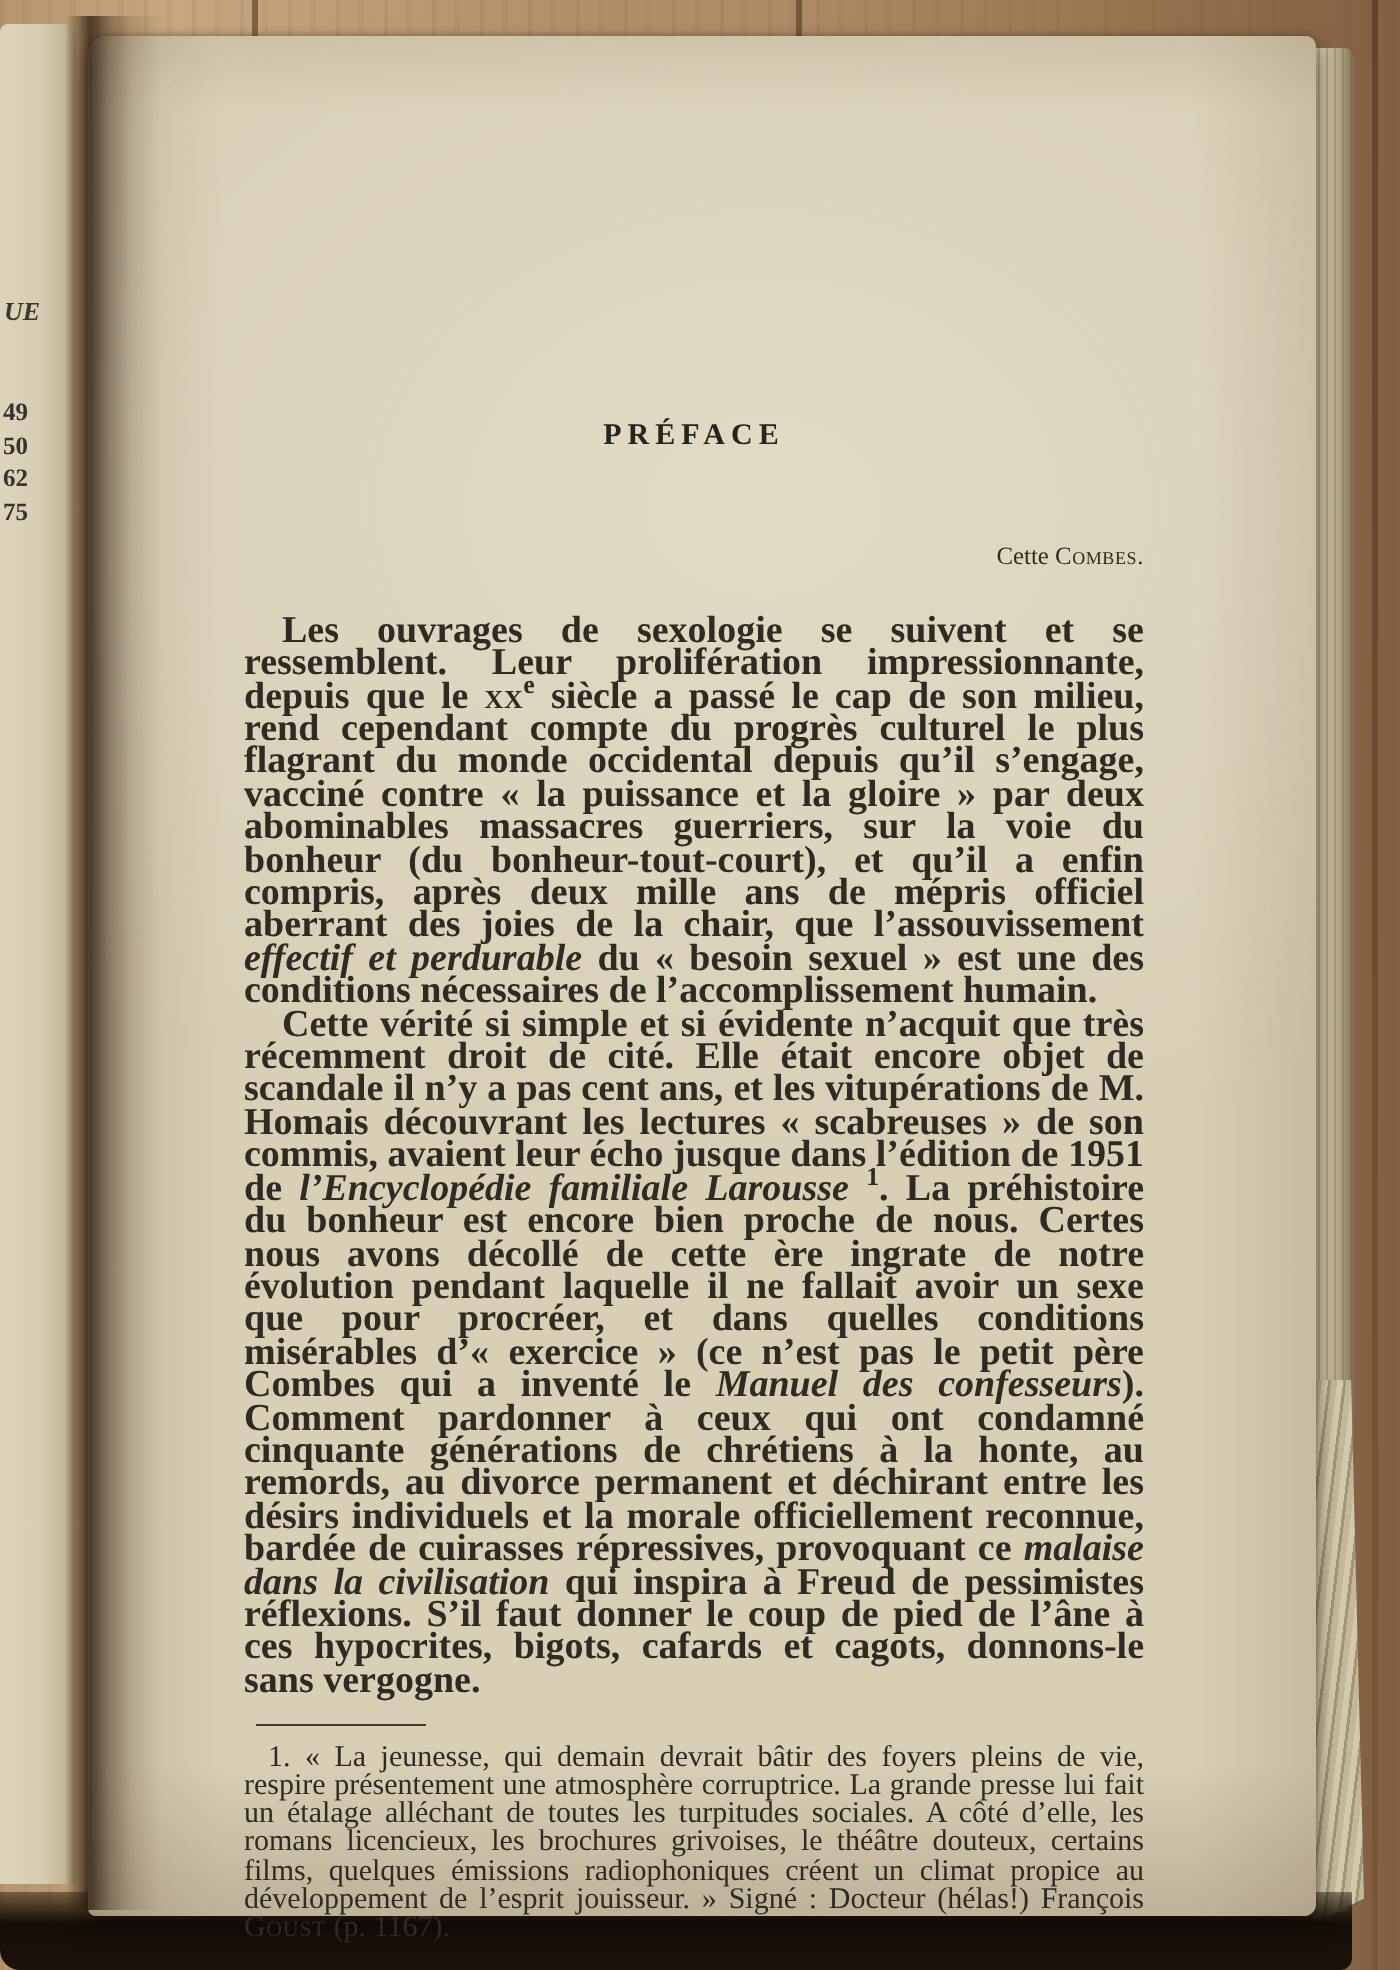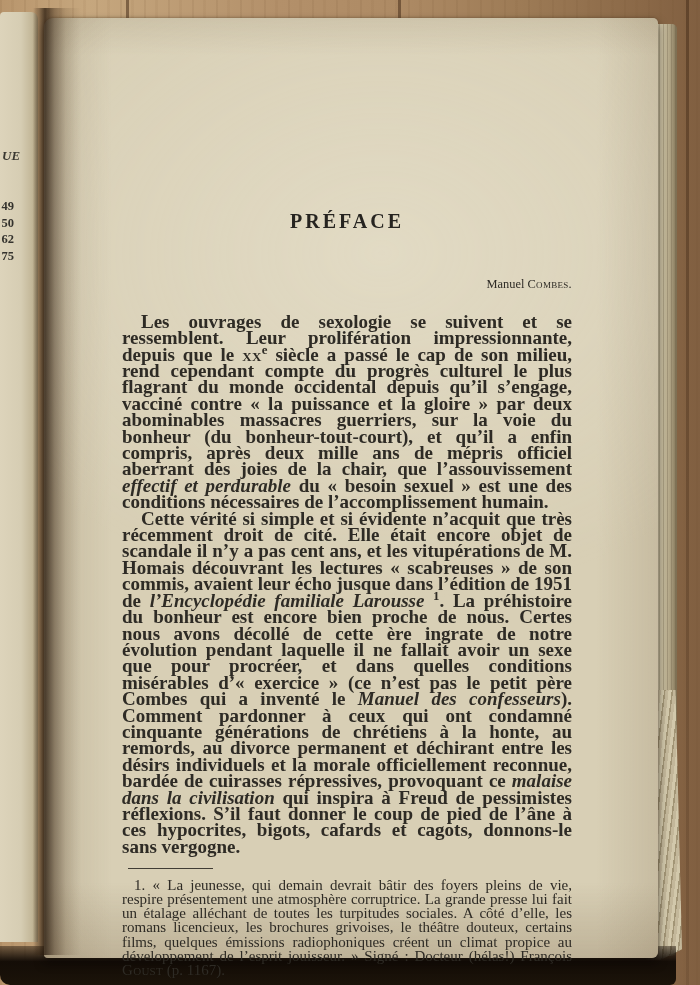--- a/index.html
+++ b/index.html
@@ -64,21 +64,21 @@
   }
   .page::before{
     content:'';position:absolute;inset:0;border-radius:inherit;pointer-events:none;
     background:
       radial-gradient(120% 60% at 55% 25%, rgba(255,252,240,.26), rgba(0,0,0,0) 62%),
       linear-gradient(90deg, rgba(105,82,52,.30) 0%, rgba(105,82,52,.10) 5%, rgba(0,0,0,0) 11%, rgba(0,0,0,0) 90%, rgba(110,88,58,.16) 100%),
       linear-gradient(180deg, rgba(110,88,58,.13) 0%, rgba(0,0,0,0) 4%, rgba(0,0,0,0) 92%, rgba(100,78,50,.22) 100%);
   }
 
   .page-content{position:absolute;left:78px;top:0;width:450px;color:#2e2b25;}
-  .title{margin:192px 0 0;text-align:center;font-size:20px;font-weight:bold;
+  .title{margin:192px 0 0;text-align:center;font-size:15px;font-weight:bold;
     letter-spacing:3px;color:#262420;}
   .epigraph{margin:44px 0 0 198px;width:252px;font-size:12px;line-height:14.8px;}
   .epigraph-quote{margin:0;text-indent:12px;}
   .attribution{margin:6px 0 0;text-align:right;font-size:12.4px;}
   .body{margin-top:22px;font-size:19px;line-height:16.4px;text-align:justify;font-weight:bold;}
   .body p{margin:0;text-indent:19px;}
   .rule{width:85px;border:0;border-top:1.5px solid #403c34;margin:13px 0 0 6px;}
   .footnote{margin:9px 0 0;font-size:15px;line-height:14.1px;text-align:justify;text-indent:12px;}
   .page-num{margin:12px 2px 0 0;font-size:13.5px;color:#2c2a25;}
   .sc{font-variant:small-caps;letter-spacing:.3px;}
@@ -104,21 +104,21 @@
 
   <div class="edge-stack"></div>
   <div class="edge-fan"></div>
   <div class="bottom-shadow"></div>
 
   <div class="page">
     <div class="page-content">
       <h1 class="title">PRÉFACE</h1>
 
       <div class="epigraph">
-        <p class="attribution"><span>Manuel </span><span class="sc">Combes.</span></p>
+        <p class="attribution"><span>Cette </span><span class="sc">Combes.</span></p>
       </div>
 
       <div class="body">
         <p><span>Les ouvrages de sexologie se suivent et se ressemblent. Leur prolifération impressionnante, depuis que le </span><span class="sc">xx</span><sup>e</sup><span> siècle a passé le cap de son milieu, rend cependant compte du progrès culturel le plus flagrant du monde occidental depuis qu’il s’engage, vacciné contre « la puissance et la gloire » par deux abominables massacres guerriers, sur la voie du bonheur (du bonheur-tout-court), et qu’il a enfin compris, après deux mille ans de mépris officiel aberrant des joies de la chair, que l’assouvissement </span><span style="font-style: italic;">effectif et perdurable</span><span> du « besoin sexuel » est une des conditions nécessaires de l’accomplissement humain.</span></p>
         <p><span>Cette vérité si simple et si évidente n’acquit que très récemment droit de cité. Elle était encore objet de scandale il n’y a pas cent ans, et les vitupérations de M. Homais découvrant les lectures « scabreuses » de son commis, avaient leur écho jusque dans l’édition de 1951 de </span><span style="font-style: italic;">l’Encyclopédie familiale Larousse</span><span> </span><sup>1</sup><span>. La préhistoire du bonheur est encore bien proche de nous. Certes nous avons décollé de cette ère ingrate de notre évolution pendant laquelle il ne fallait avoir un sexe que pour procréer, et dans quelles conditions misérables d’« exercice » (ce n’est pas le petit père Combes qui a inventé le </span><span style="font-style: italic;">Manuel des confesseurs</span><span>). Comment pardonner à ceux qui ont condamné cinquante générations de chrétiens à la honte, au remords, au divorce permanent et déchirant entre les désirs individuels et la morale officiellement reconnue, bardée de cuirasses répressives, provoquant ce </span><span style="font-style: italic;">malaise dans la civilisation</span><span> qui inspira à Freud de pessimistes réflexions. S’il faut donner le coup de pied de l’âne à ces hypocrites, bigots, cafards et cagots, donnons-le sans vergogne.</span></p>
       </div>
 
       <hr class="rule">
       <p class="footnote"><span>1. « La jeunesse, qui demain devrait bâtir des foyers pleins de vie, respire présentement une atmosphère corruptrice. La grande presse lui fait un étalage alléchant de toutes les turpitudes sociales. A côté d’elle, les romans licencieux, les brochures grivoises, le théâtre douteux, certains films, quelques émissions radiophoniques créent un climat propice au développement de l’esprit jouisseur. » Signé : Docteur (hélas!) François </span><span class="sc">Goust</span><span> (p. 1167).</span></p>
 

